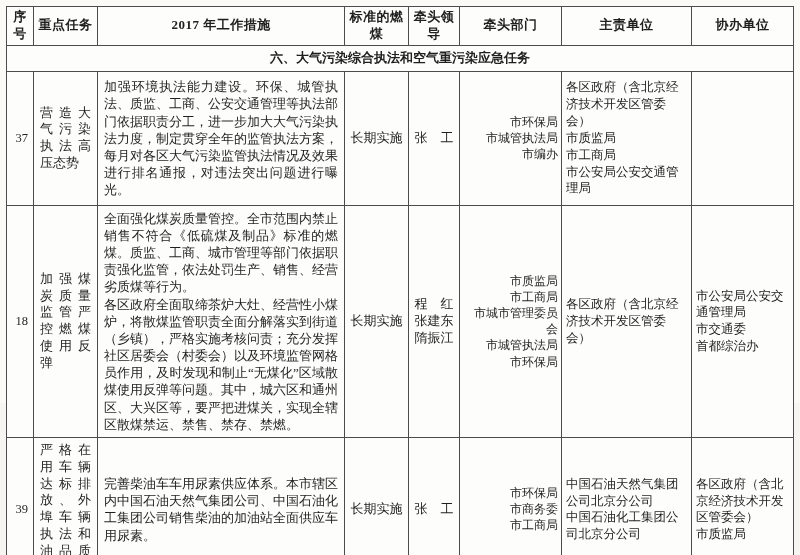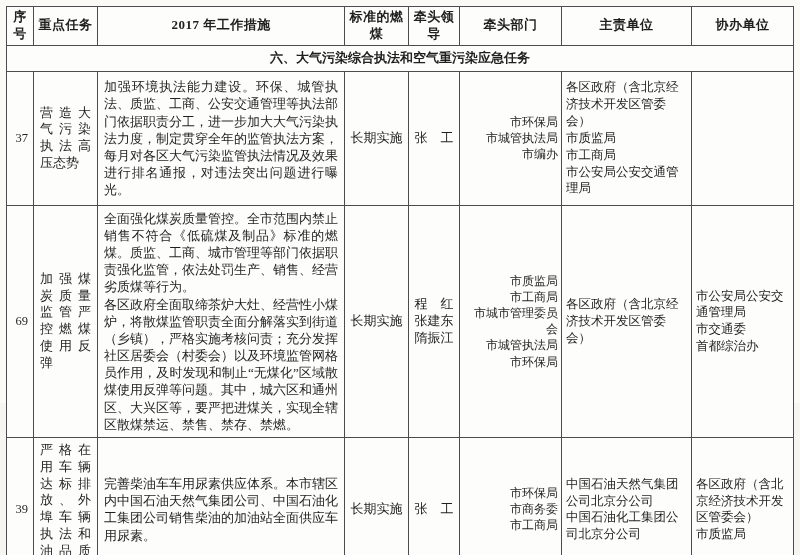--- a/index.html
+++ b/index.html
@@ -123,21 +123,21 @@
 市城管执法局
 市编办</td>
       <td class="units">各区政府（含北京经济技术开发区管委会）
 市质监局
 市工商局
 市公安局公安交通管理局</td>
       <td class="units"></td>
     </tr>
 
     <tr class="r-38">
-      <td class="seq">69</td>
+      <td class="seq">18</td>
       <td class="task">加强煤炭质量监管严控燃煤使用反弹</td>
       <td class="measures">全面强化煤炭质量管控。全市范围内禁止销售不符合《低硫煤及制品》标准的燃煤。质监、工商、城市管理等部门依据职责强化监管，依法处罚生产、销售、经营劣质煤等行为。
 各区政府全面取缔茶炉大灶、经营性小煤炉，将散煤监管职责全面分解落实到街道（乡镇），严格实施考核问责；充分发挥社区居委会（村委会）以及环境监管网格员作用，及时发现和制止“无煤化”区域散煤使用反弹等问题。其中，城六区和通州区、大兴区等，要严把进煤关，实现全辖区散煤禁运、禁售、禁存、禁燃。</td>
       <td class="deadline">长期实施</td>
       <td class="leader">程　红
 张建东
 隋振江</td>
       <td class="depts">市质监局
 市工商局
 市城市管理委员会

